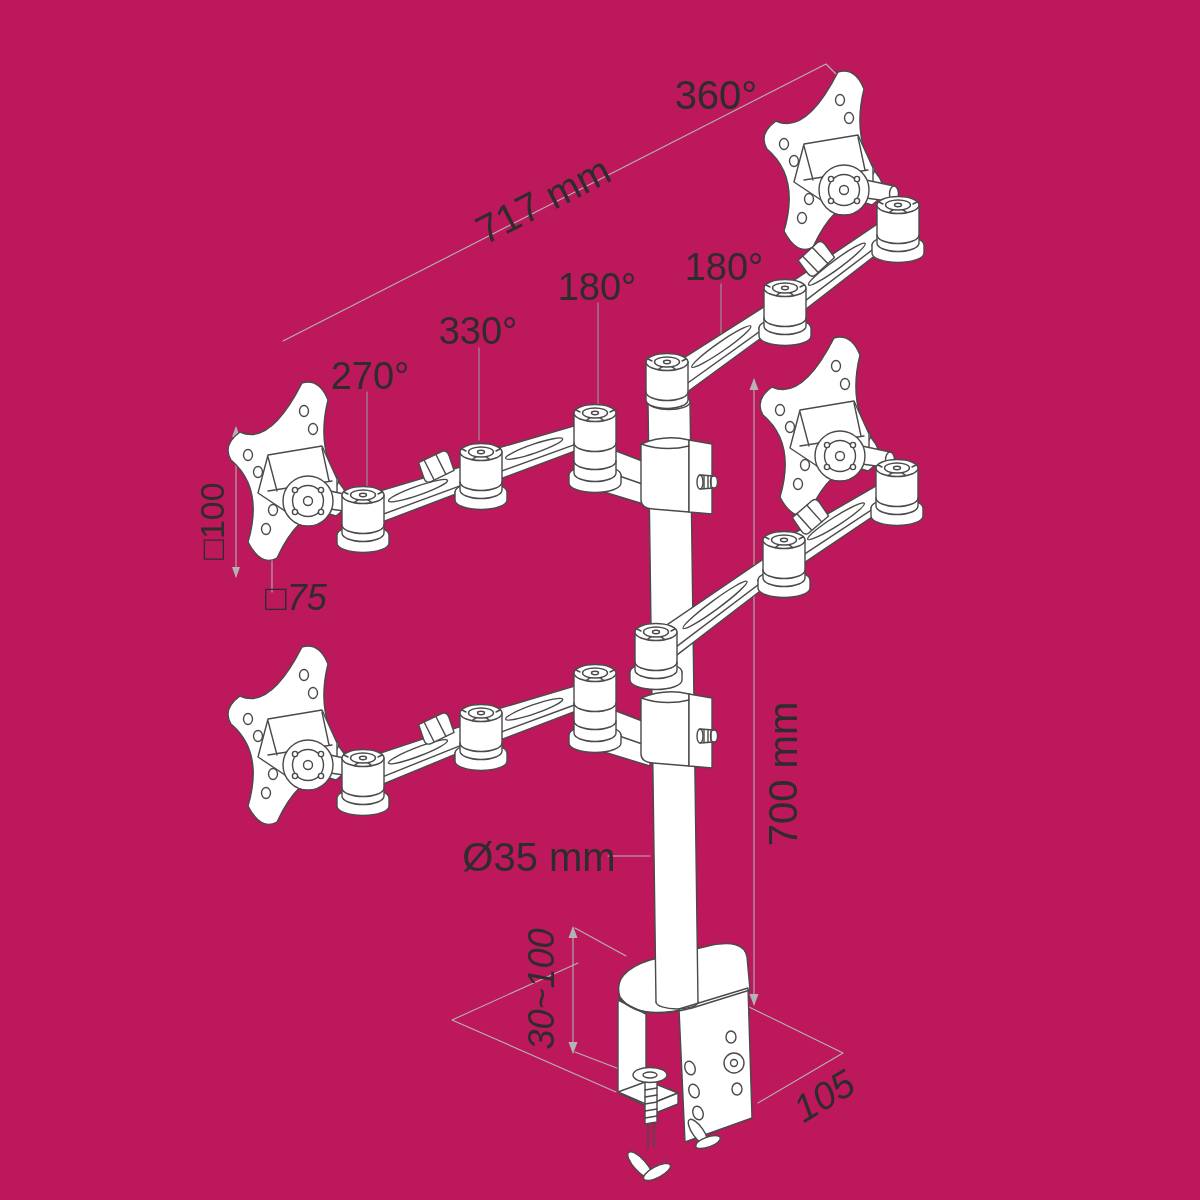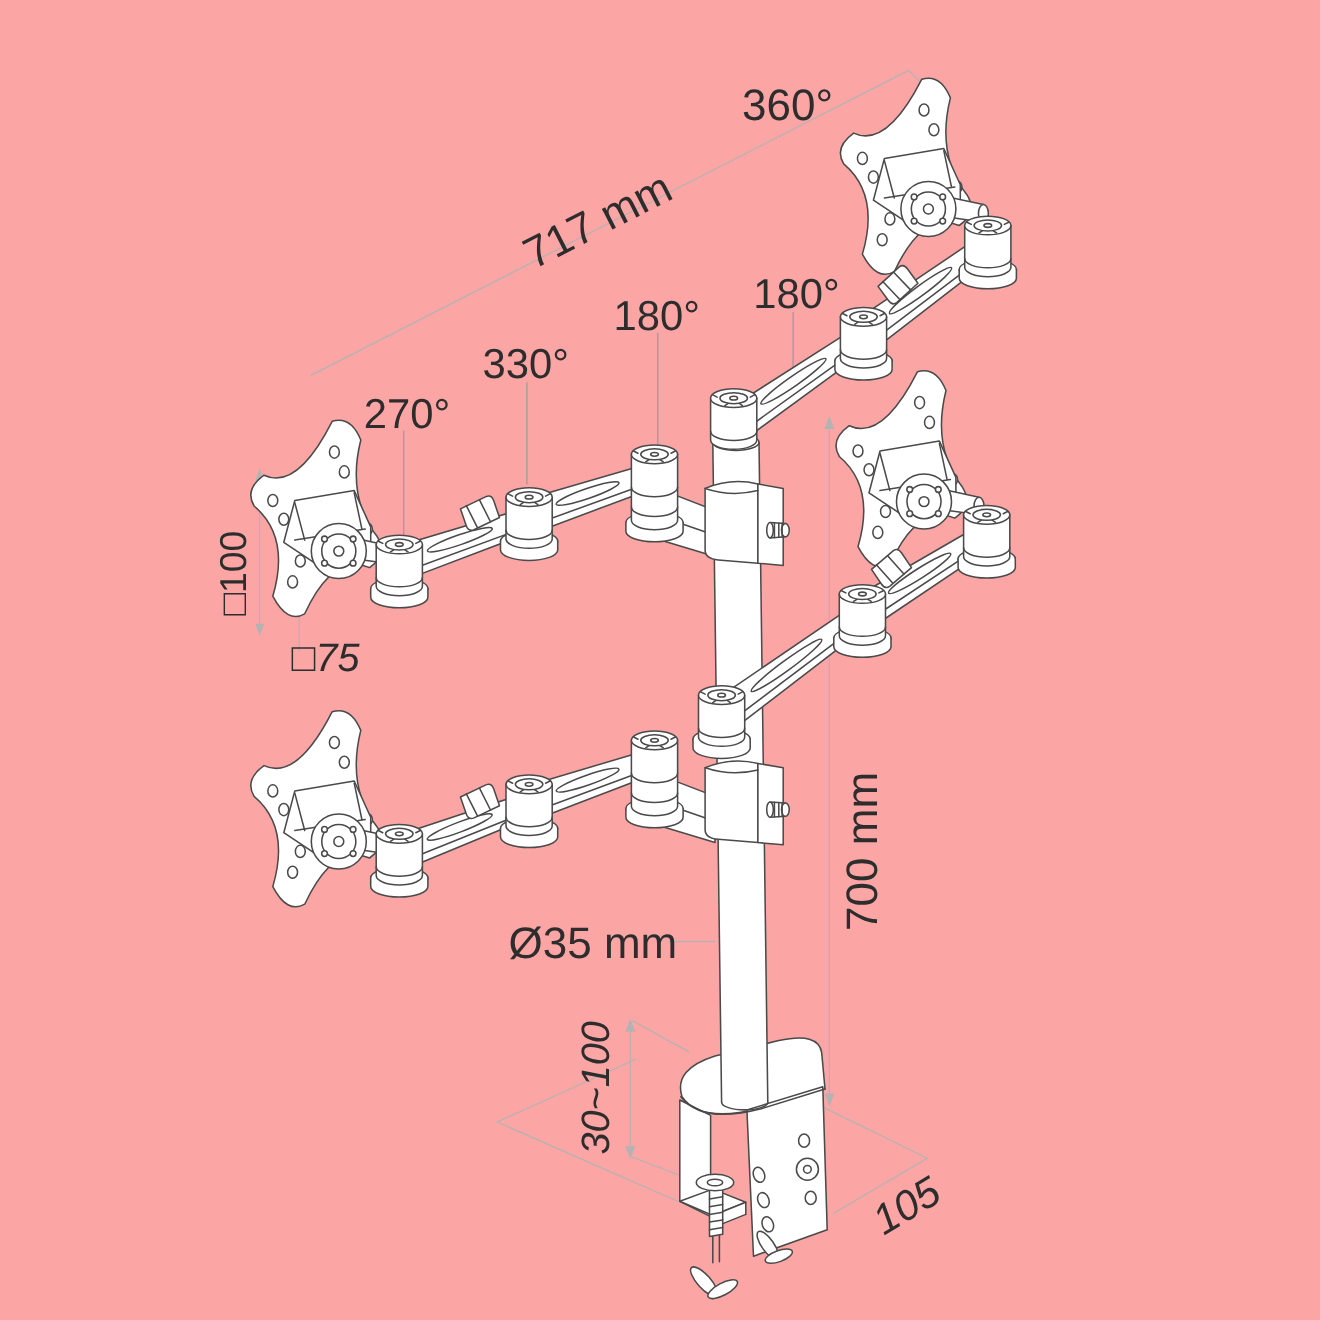--- a/index.html
+++ b/index.html
@@ -1,16 +1,16 @@
 <!DOCTYPE html>
 <html><head>
 <meta charset="utf-8">
 <style>
   html,body{margin:0;padding:0;background:#ffffff;}
-  .page{width:1200px;height:1200px;position:relative;background:#fca5a5;overflow:hidden;}
+  .page{width:1200px;height:1200px;position:relative;background:#be185d;overflow:hidden;}
   svg{display:block;}
   svg *{stroke-linecap:round;stroke-linejoin:round;}
   .ve{vector-effect:non-scaling-stroke;}
   text{stroke:none;}
 </style>
 </head>
 <body>
 
 <div class="page">
 <svg width="1200" height="1200" viewBox="0 0 1200 1200">

